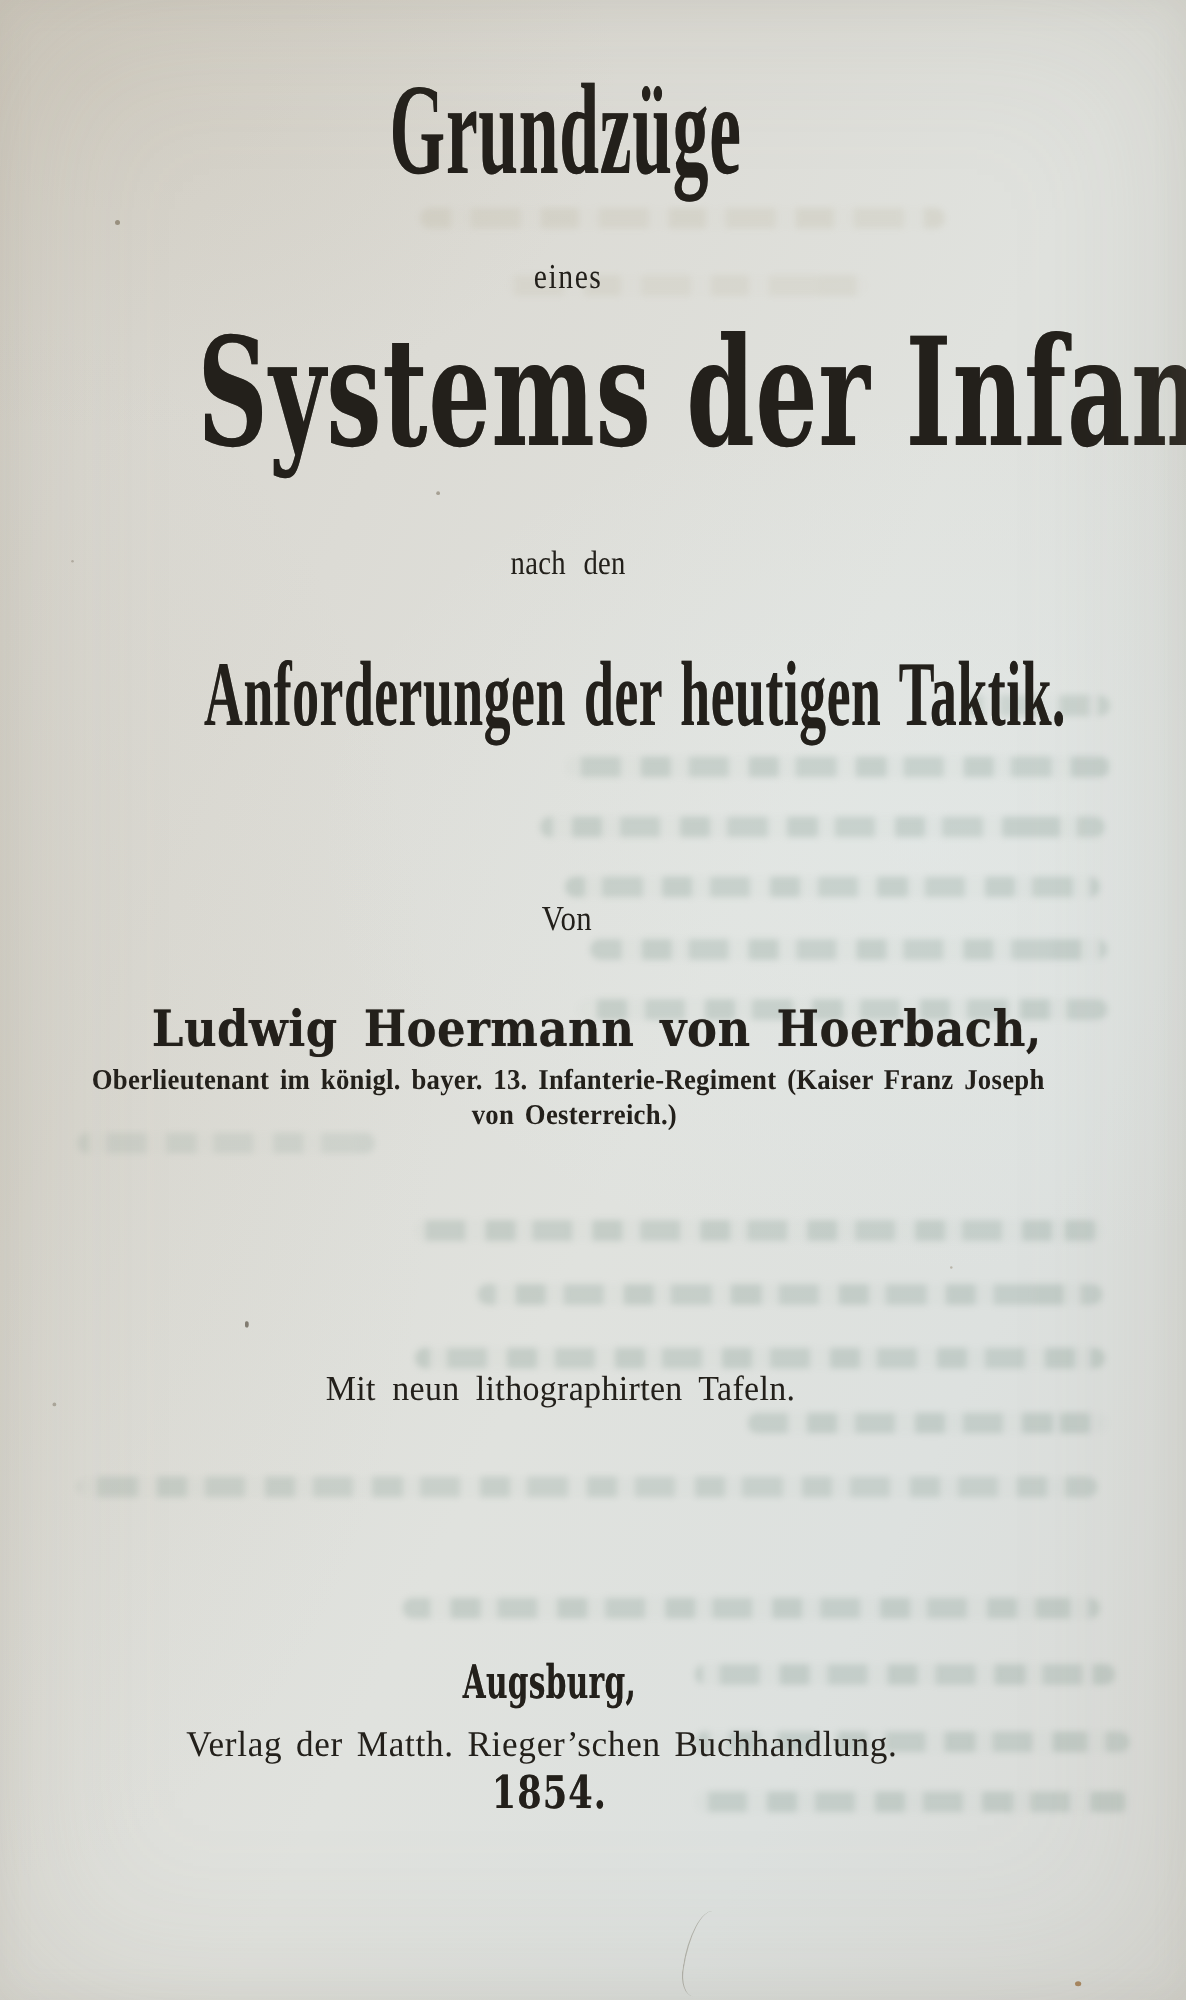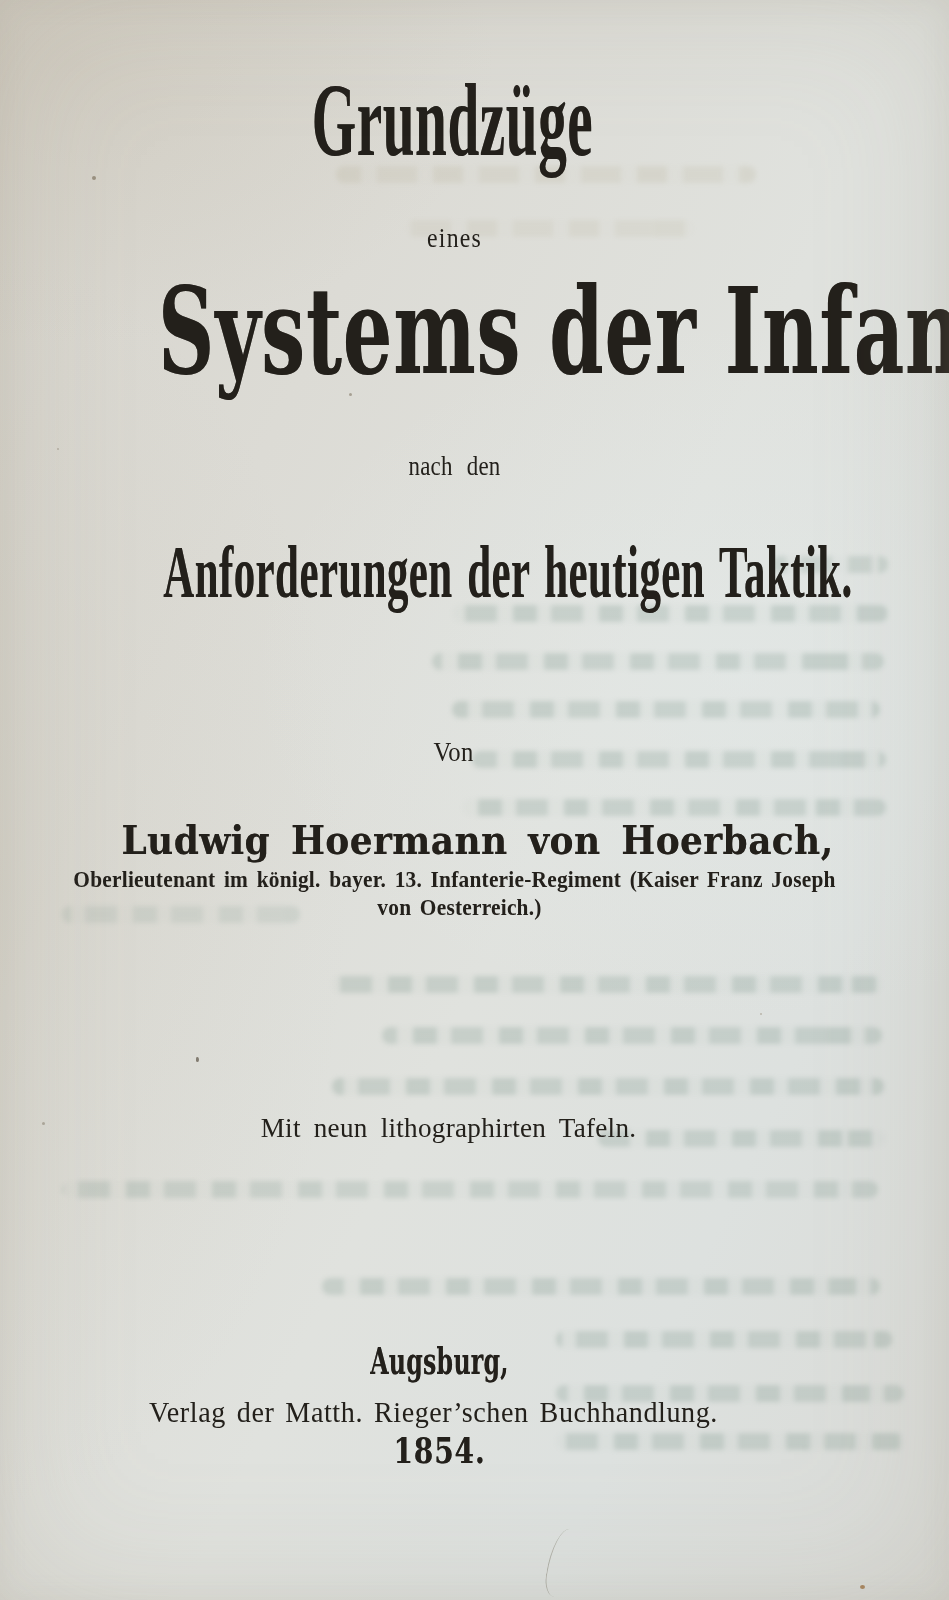--- a/index.html
+++ b/index.html
@@ -36,21 +36,21 @@
       rgba(124,150,139,0.06) 70px 86px);
   }
   .ghost.warm {
     opacity: .38;
     background: repeating-linear-gradient(90deg,
       rgba(168,160,128,0.42) 0 30px,
       rgba(168,160,128,0.06) 30px 46px,
       rgba(168,160,128,0.36) 46px 86px,
       rgba(168,160,128,0.05) 86px 102px);
   }
-  .text-layer { position: absolute; inset: 0; z-index: 2; margin-top: 16px; }
+  .text-layer { position: absolute; inset: 0; z-index: 2; }
   .line {
     position: absolute;
     width: 949px;
     text-align: center;
     white-space: nowrap;
     line-height: 1;
     letter-spacing: 0.01em;
   }
   .display { font-family: "DejaVu Serif", serif; font-weight: bold; }
   .didone  { font-family: "Liberation Serif", serif; font-weight: bold; }

